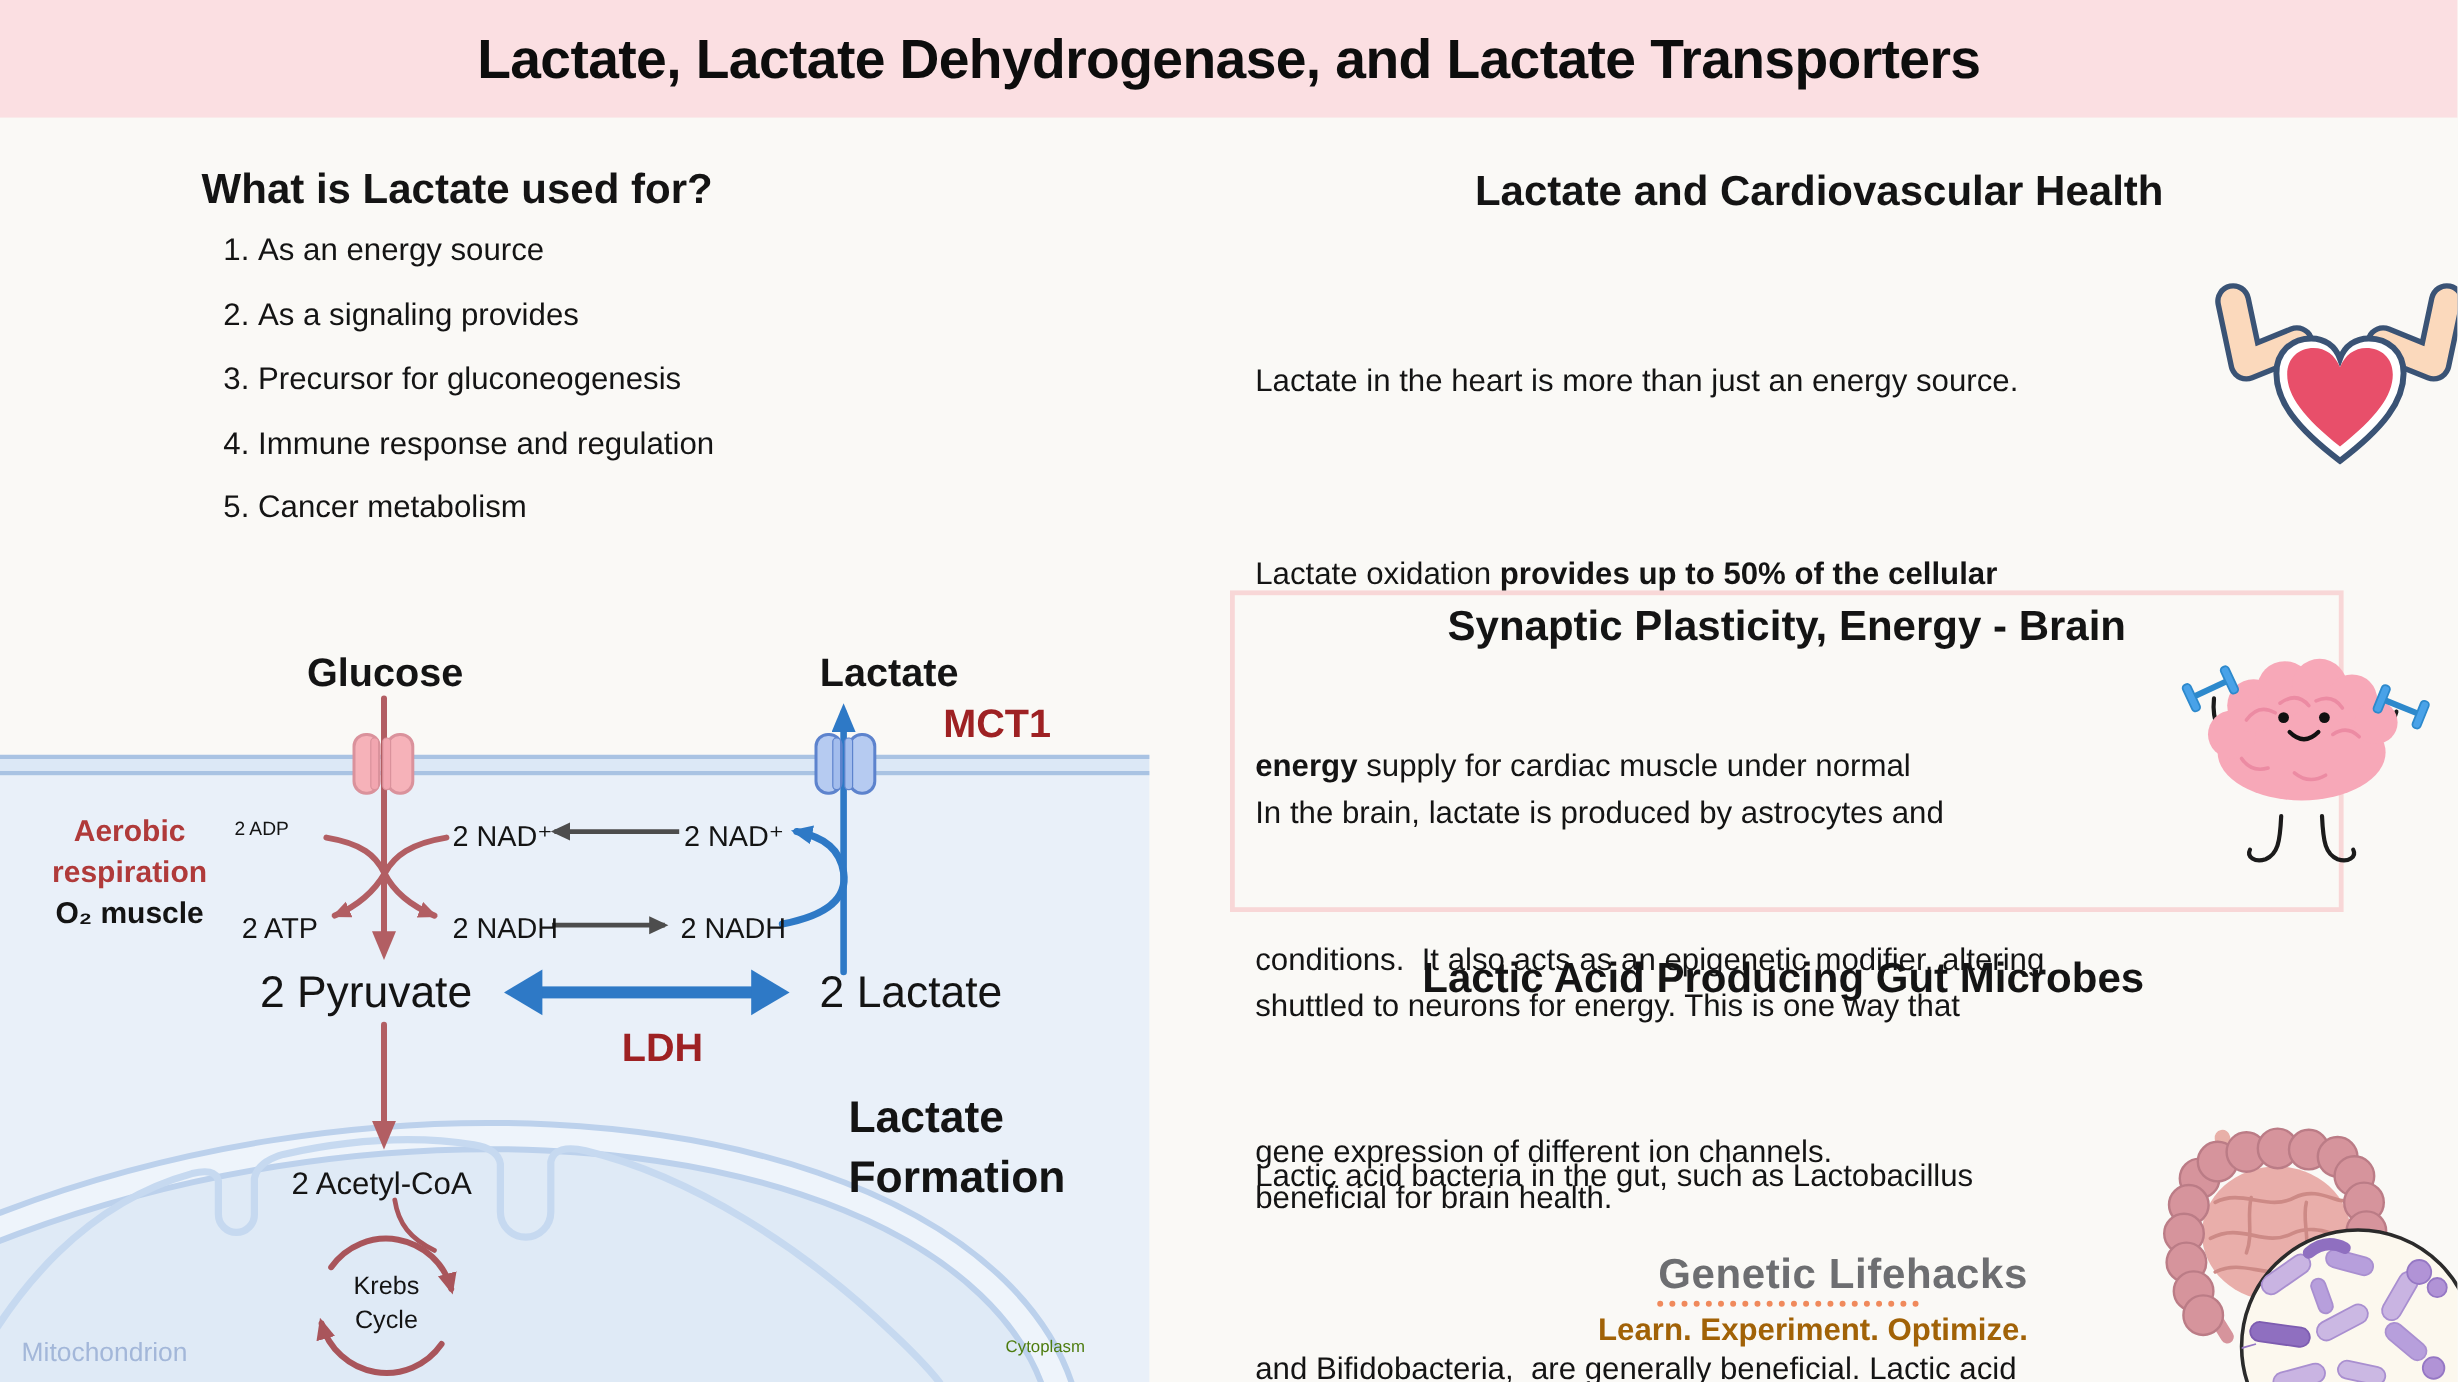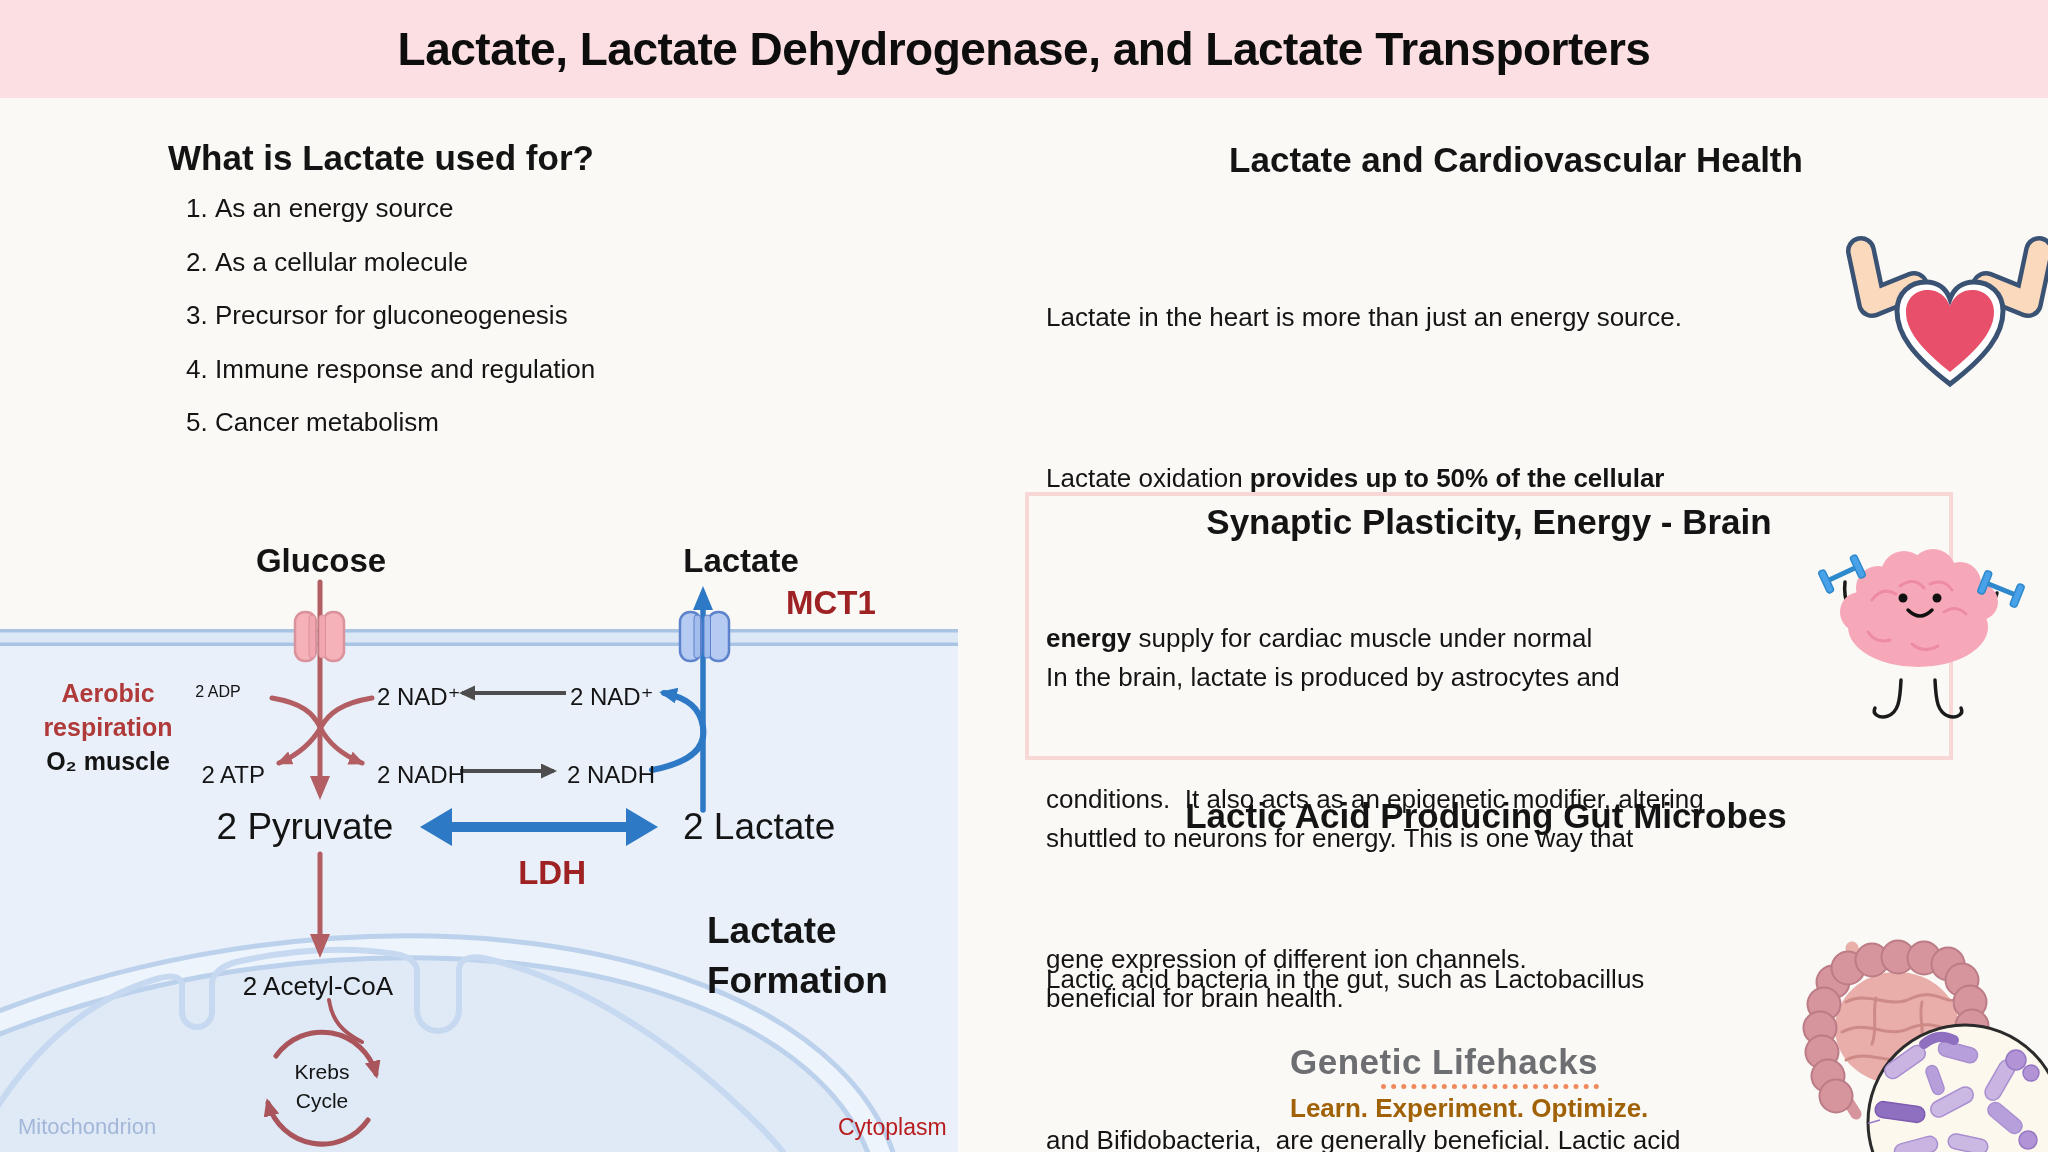--- a/index.html
+++ b/index.html
@@ -18,21 +18,21 @@
   .sec-body b{font-weight:700}
   #cardio-head{left:1046px;top:140px;width:940px}
   #cardio-body{left:1046px;top:184px}
   #brainbox{position:absolute;left:1025px;top:492px;width:928px;height:268px;
     border:4px solid #f8d7d7;box-sizing:border-box;z-index:1}
   #brainbox-head{left:1025px;top:502px;width:928px}
   #brainbox-body{left:1046px;top:544px}
   #gut-head{left:1046px;top:796px;width:880px}
   #gut-body{left:1046px;top:846px}
   
-  #logo{position:absolute;left:1290px;top:1042px;width:400px;text-align:left;z-index:3}
+  #logo{position:absolute;left:1290px;top:1042px;width:400px;text-align:right;z-index:3}
   #logo .name{font-size:35px;font-weight:700;color:#6d6e71;letter-spacing:.5px}
   #logo .dots{width:218px;height:0;border-bottom:5px dotted #f08a5c;margin:2px auto 4px}
   #logo .tag{font-size:26px;font-weight:700;color:#a16207}
   
   #dsvg{position:absolute;left:0;top:520px;z-index:1}
   #icons{position:absolute;left:0;top:0;width:2048px;height:1152px;z-index:6;pointer-events:none}
   .dl{position:absolute;z-index:3;color:#141414}
   #lb-glucose{left:231px;top:542px;width:180px;text-align:center;font-size:33px;font-weight:700}
   #lb-lactate-top{left:651px;top:542px;width:180px;text-align:center;font-size:33px;font-weight:700}
   #lb-mct1{left:786px;top:584px;font-size:33px;font-weight:700;color:#9e2123}
@@ -44,34 +44,34 @@
   #lb-nadh-l{left:377px;top:761px;font-size:24px}
   #lb-nad-r{left:570px;top:683px;font-size:24px}
   #lb-nadh-r{left:567px;top:761px;font-size:24px}
   #lb-pyruvate{left:205px;top:806px;width:200px;text-align:center;font-size:37px;font-weight:500}
   #lb-lactate2{left:683px;top:806px;font-size:37px;font-weight:500}
   #lb-ldh{left:494px;top:854px;width:92px;text-align:right;font-size:33px;font-weight:700;color:#9e2123}
   #lb-formation{left:707px;top:906px;font-size:37px;font-weight:700;line-height:50px}
   #lb-acetyl{left:218px;top:971px;width:200px;text-align:center;font-size:26px}
   #lb-krebs{left:252px;top:1057px;width:140px;text-align:center;font-size:21px;line-height:29px;font-weight:500}
   #lb-mito{left:18px;top:1114px;font-size:22px;color:#a3b7d9}
-  #lb-cyto{left:838px;top:1114px;font-size:23px;color:#b91c1c}
+  #lb-cyto{left:838px;top:1114px;font-size:14px;color:#4d7c0f}
 </style>
 </head>
 <body>
 
 <header id="banner">
   <h1>Lactate, Lactate Dehydrogenase, and Lactate Transporters</h1>
 </header>
 
 <section id="uses">
   <h2>What is Lactate used for?</h2>
   <ol>
     <li>As an energy source</li>
-    <li>As a cellular molecule</li>
+    <li>As a signaling provides</li>
     <li>Precursor for gluconeogenesis</li>
     <li>Immune response and regulation</li>
     <li>Cancer metabolism</li>
   </ol>
 </section>
 
 <div id="cardio-head" class="sec-head">Lactate and Cardiovascular Health</div>
 <div id="cardio-body" class="sec-body">
   <div>Lactate in the heart is more than just an energy source.</div>
   <div><span>Lactate oxidation </span><b>provides up to 50% of the cellular</b></div>

